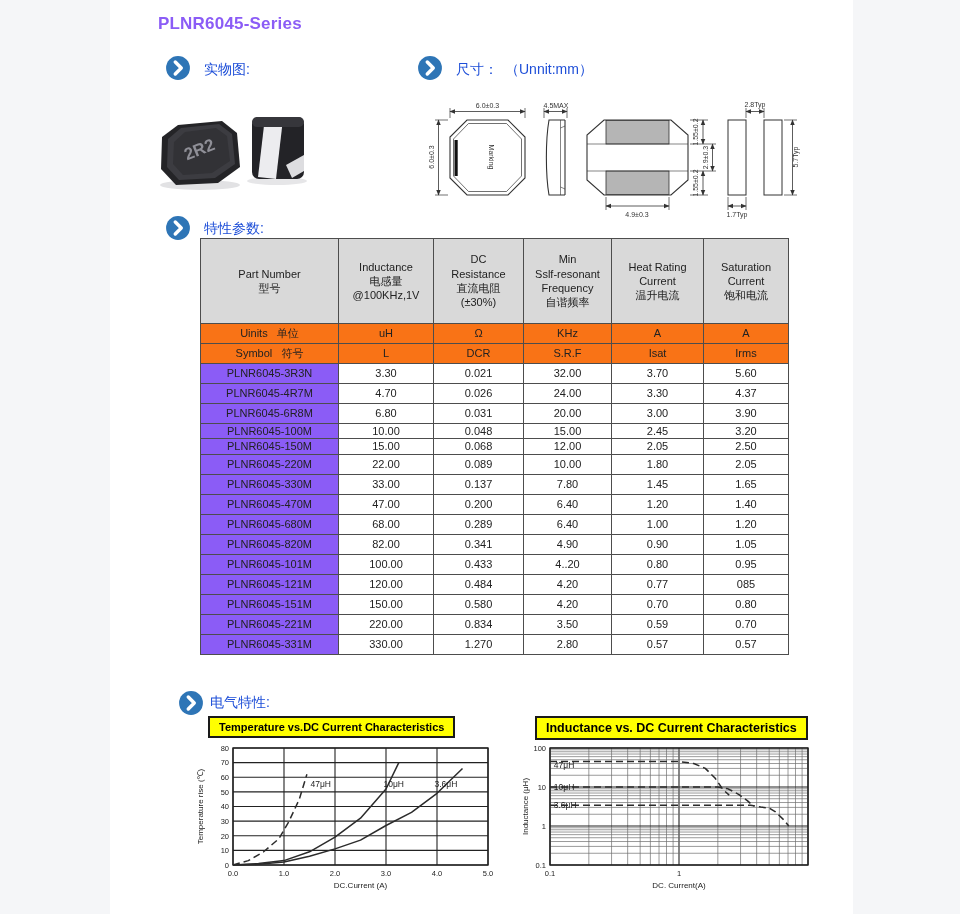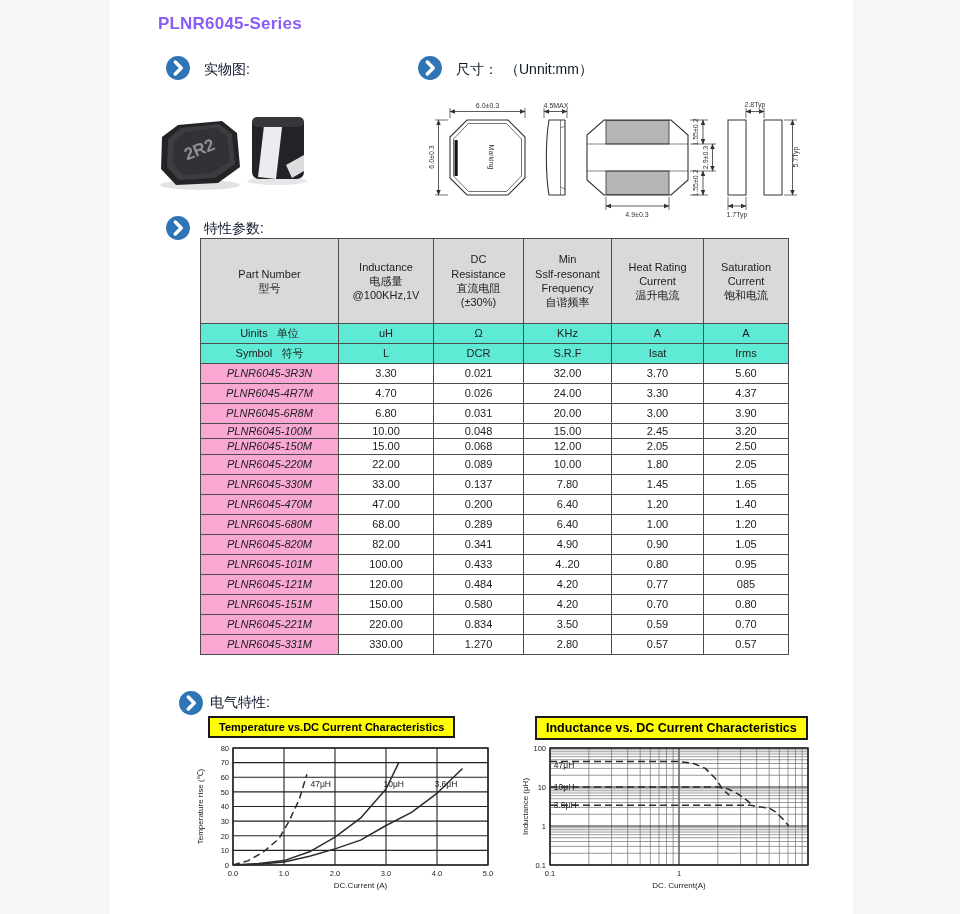--- a/index.html
+++ b/index.html
@@ -2,29 +2,29 @@
 <html><head>
 <meta charset="utf-8">
 <style>
   html,body{margin:0;padding:0;}
   body{background:#f5f6f8;font-family:"Liberation Sans",sans-serif;color:#222;}
   #page{position:relative;width:960px;height:914px;background:#f5f6f8;overflow:hidden;}
   #panel{position:absolute;left:110px;top:0;width:743px;height:914px;background:#ffffff;}
   .abs{position:absolute;}
   #page-title{left:158px;top:14px;font-size:17px;font-weight:bold;color:#8b5cf6;letter-spacing:0.2px;}
   .seci{display:inline-block;width:26px;height:26px;}
-  .sec-label{font-size:14px;color:#0f172a;}
+  .sec-label{font-size:14px;color:#1d4ed8;}
   
   #params-table{border-collapse:collapse;table-layout:fixed;font-size:11px;background:#fff;}
   #params-table td{border:1px solid #4d4d4d;text-align:center;vertical-align:middle;padding:0 2px;line-height:1.3;}
   #params-table tr.hdr td{background:#d9d9d9;height:84px;}
-  #params-table tr.meta td{background:#5eead4;height:19px;white-space:pre;margin-top:24px;}
+  #params-table tr.meta td{background:#f97316;height:19px;white-space:pre;margin-top:24px;}
   #params-table tr.data td{height:19px;}
   #params-table tr.data.compact td{height:14px;}
-  #params-table tr.data td.pn{background:#f9a8d4;font-style:italic;}
+  #params-table tr.data td.pn{background:#8b5cf6;}
   .chart-title{background:#FFFF00;border:2px solid #1a1a1a;font-weight:bold;font-size:11px;
     padding:3px 9px;color:#000;white-space:nowrap;}
   .chart-title.serif{font-family:Liberation Sans, sans-serif;font-size:12.5px;}
   svg text{font-family:"Liberation Sans",sans-serif;}
   .dimtext{font-size:7px;fill:#333;}
 </style>
 </head>
 <body>
 
 <div id="page">

